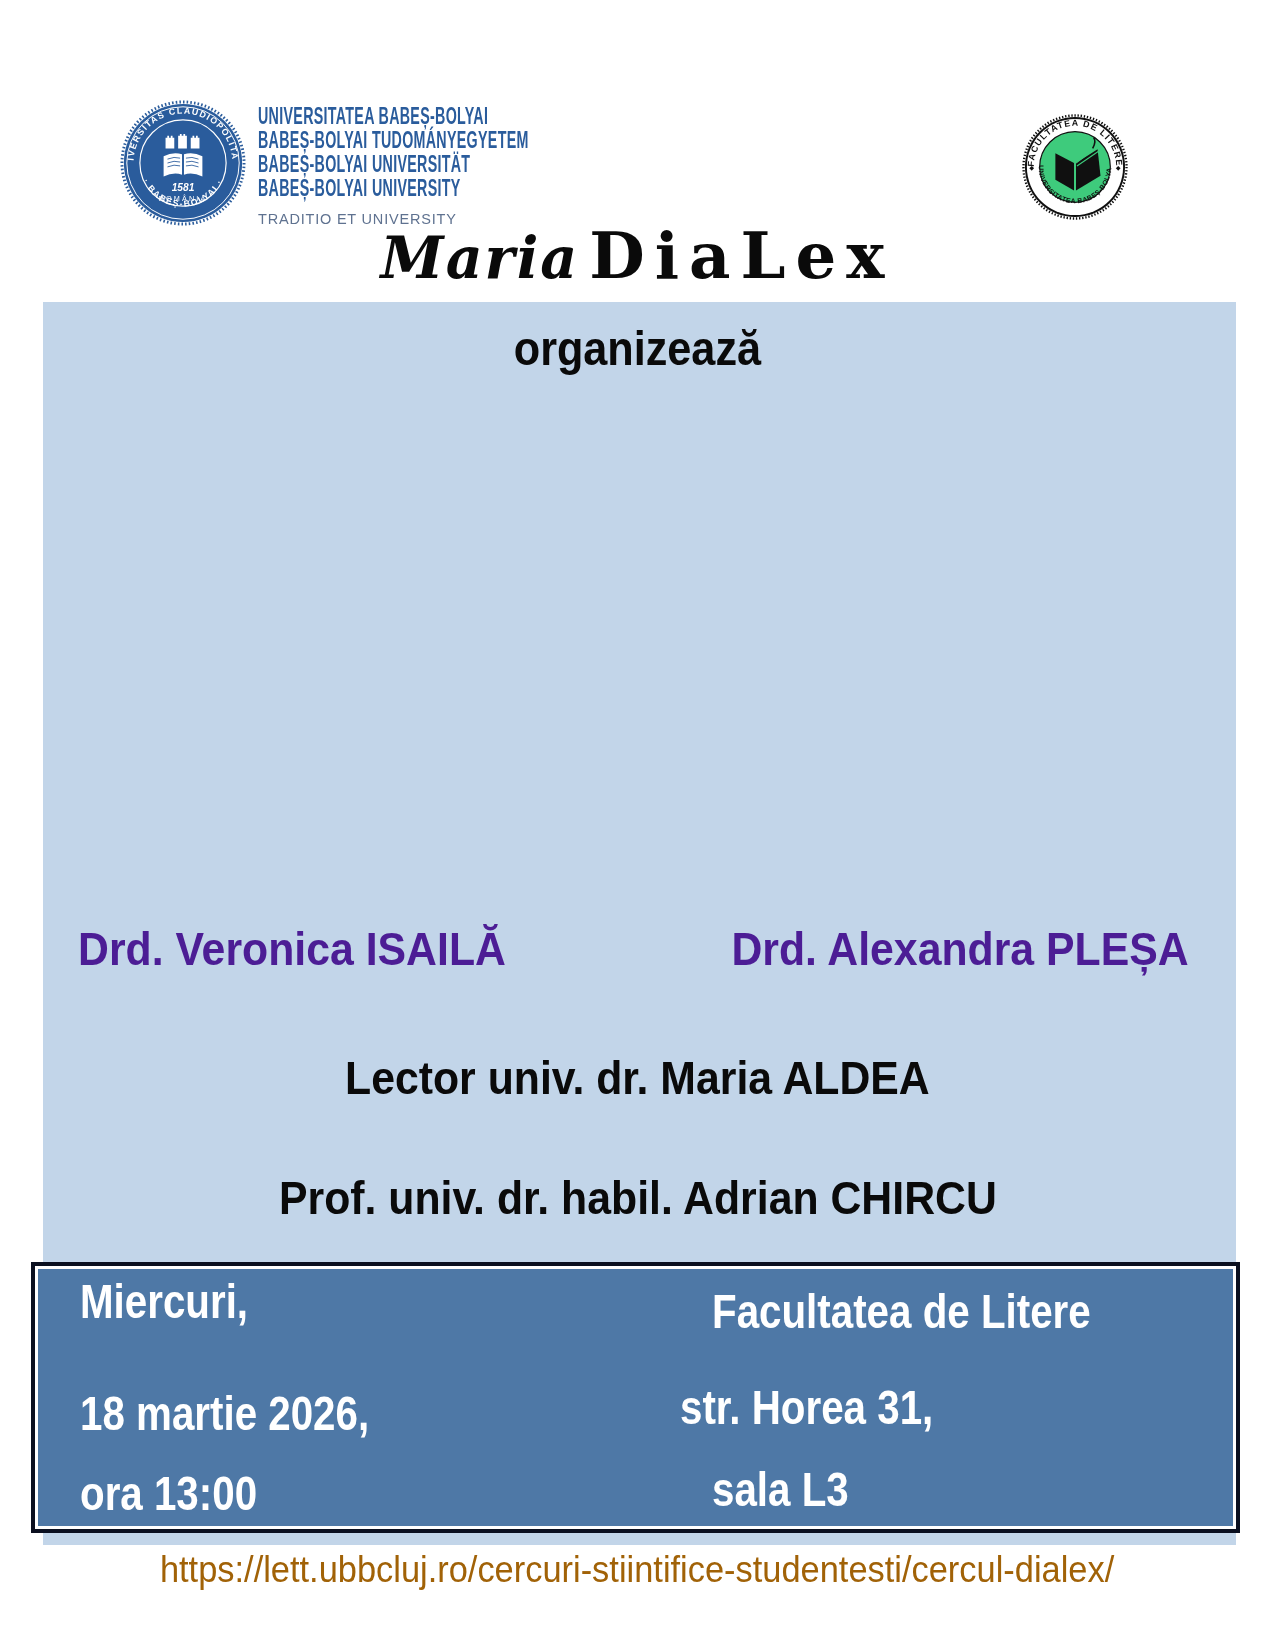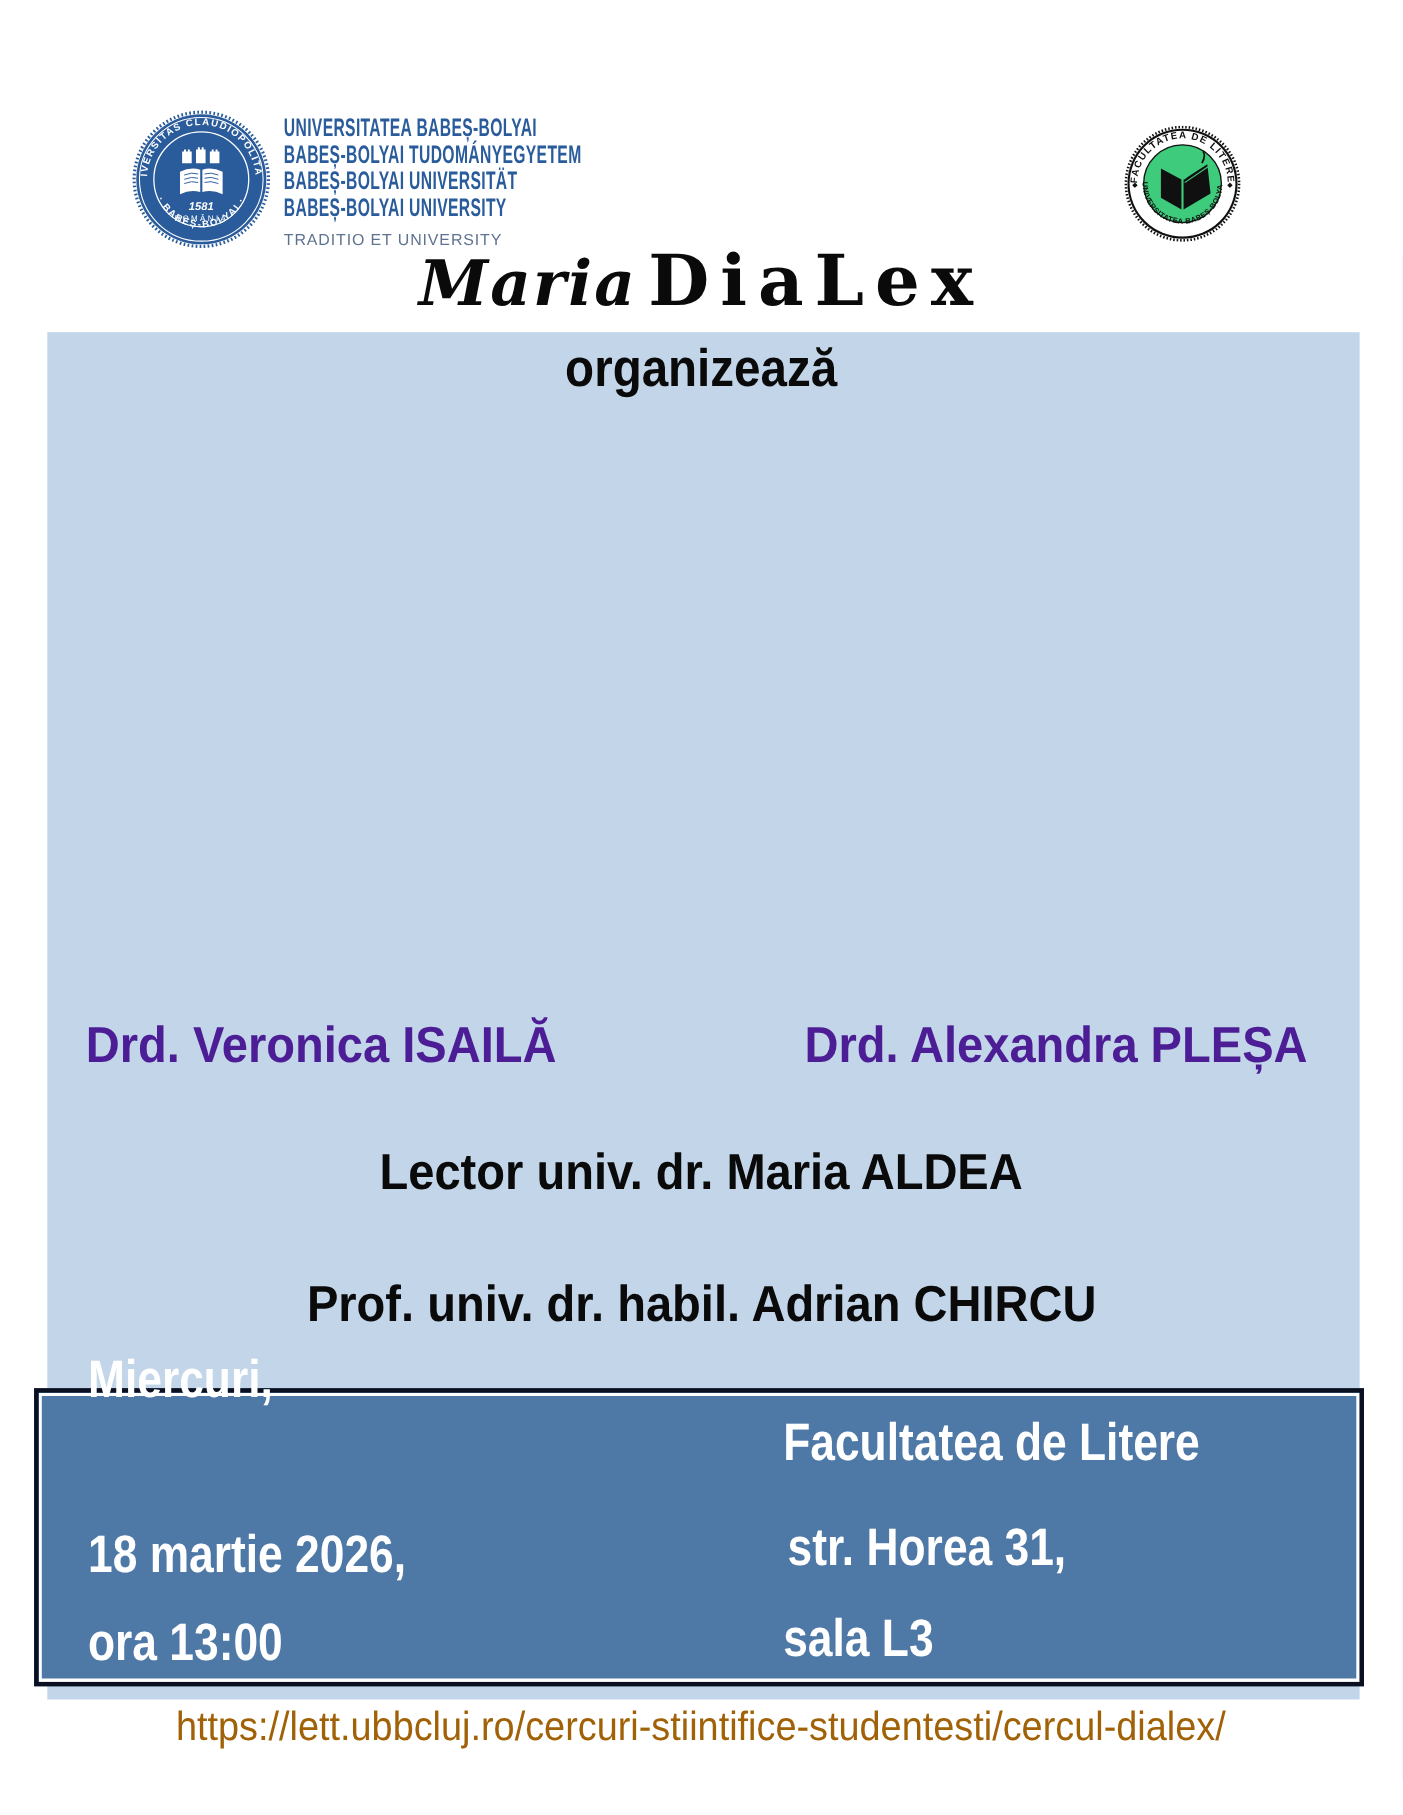--- a/index.html
+++ b/index.html
@@ -17,21 +17,21 @@
   .ubb-lines{left:258px;top:104px;line-height:24px;color:#2a5c9c;}
   .ubb-line{font-weight:bold;font-size:23px;}
   .ubb-line .cx-l{transform:scaleX(0.62);letter-spacing:0.5px;}
   .ubb-motto{margin-top:7px;font-size:14.5px;font-weight:400;color:#5f7290;letter-spacing:0.8px;}
   .club{left:0;top:218px;width:100%;text-align:center;color:#0a0a0a;}
   .club-script{font-family:"DejaVu Serif",serif;font-style:italic;font-weight:bold;font-size:57px;letter-spacing:2px;}
   .club-black{font-family:"DejaVu Serif",serif;font-weight:bold;font-size:64px;letter-spacing:10px;margin-left:10px;}
 
   
   .panel{left:43px;top:302px;width:1193px;height:1243px;background:#c2d5e9;}
-  .line{position:absolute;width:100%;text-align:center;color:#0a0a0a;font-weight:bold;}
+  .line{position:absolute;width:100%;text-align:center;color:#0a0a0a;font-weight:bold;margin-top:13px;}
   .organizer{top:308px;font-size:48px;}
   .organizer .cx{transform:scaleX(0.9);}
   .title1{top:418px;font-size:90px;font-style:italic;}
   .title2{top:543px;font-size:90px;font-style:italic;}
   .title1 .cx,.title2 .cx{transform:scaleX(0.85);}
   .moderators-h{top:746px;font-size:58px;}
   .moderators-h .cx{transform:scaleX(0.9);}
   .name{position:absolute;font-weight:bold;font-size:46px;color:#4c1d95;}
   .name-left{left:78px;top:922px;}
   .name-right{right:86px;top:922px;}
@@ -41,25 +41,25 @@
   .name-c1 .cx,.name-c2 .cx{transform:scaleX(0.93);}
 
   
   .infobox{
     left:31px;top:1262px;width:1209px;height:271px;box-sizing:border-box;
     background:#4e78a6;border:4px solid #0b1020;
     box-shadow:inset 0 0 0 3px #ffffff;
   }
   .info-line{position:absolute;color:#ffffff;font-weight:bold;font-size:48px;}
   .info-line .cx-l{transform:scaleX(0.84);}
-  .when-day{left:80px;top:1227px;text-align:center;}
+  .when-day{left:80px;top:1274px;text-align:center;}
   .when-date{left:80px;top:1386px;}
   .when-time{left:80px;top:1466px;}
   .where-venue{left:712px;top:1284px;}
-  .where-street{left:716px;top:1380px;}
+  .where-street{left:680px;top:1380px;}
   .where-room{left:712px;top:1462px;}
 
   
   .url{left:0;top:1549px;width:100%;text-align:center;font-size:37px;font-weight:400;color:#a16207;}
   .url .cx{transform:scaleX(0.93);}
 
   
   svg text{font-family:"Liberation Sans",sans-serif;}
 </style>
 </head>

